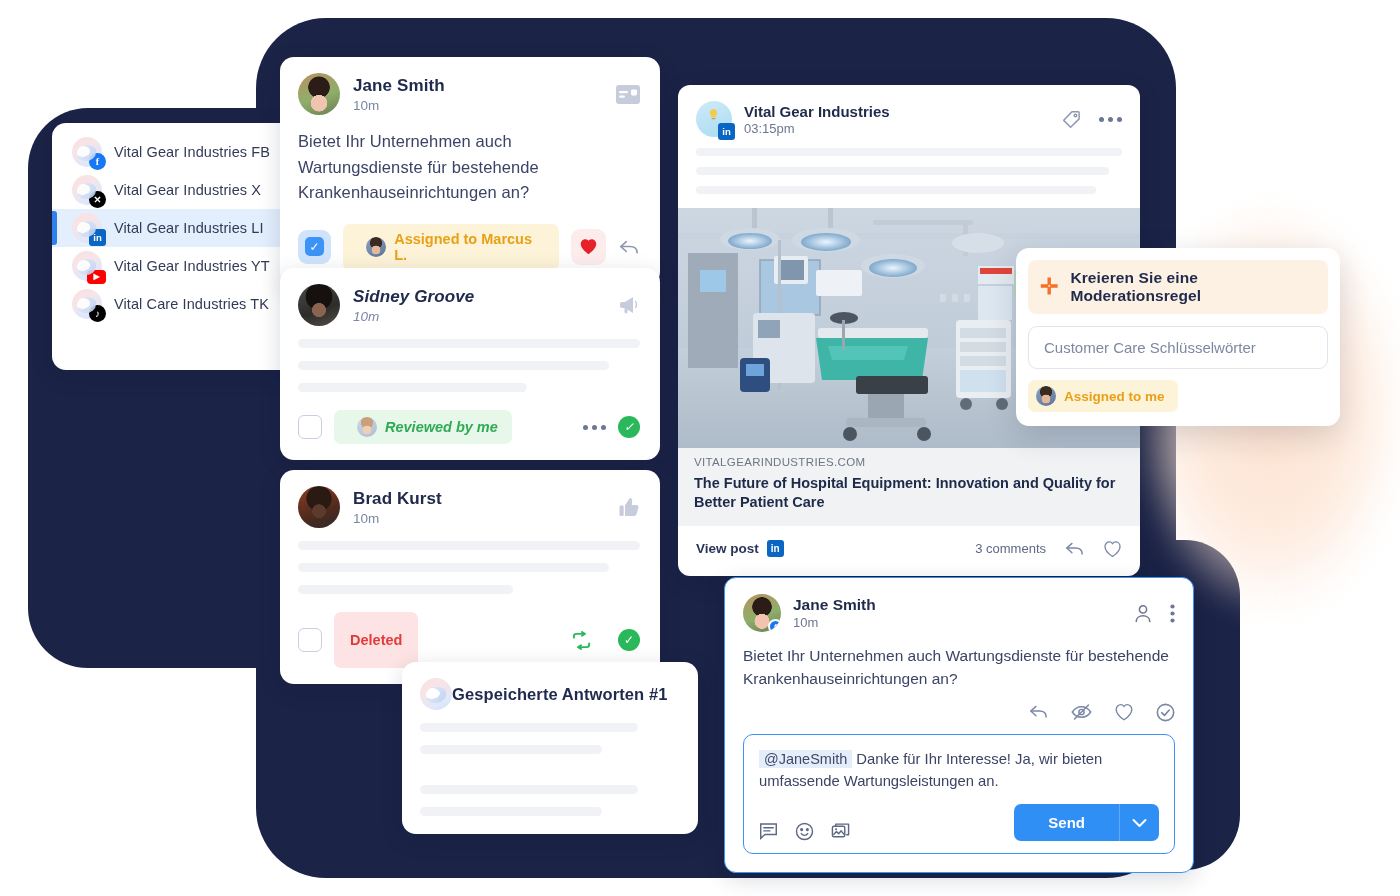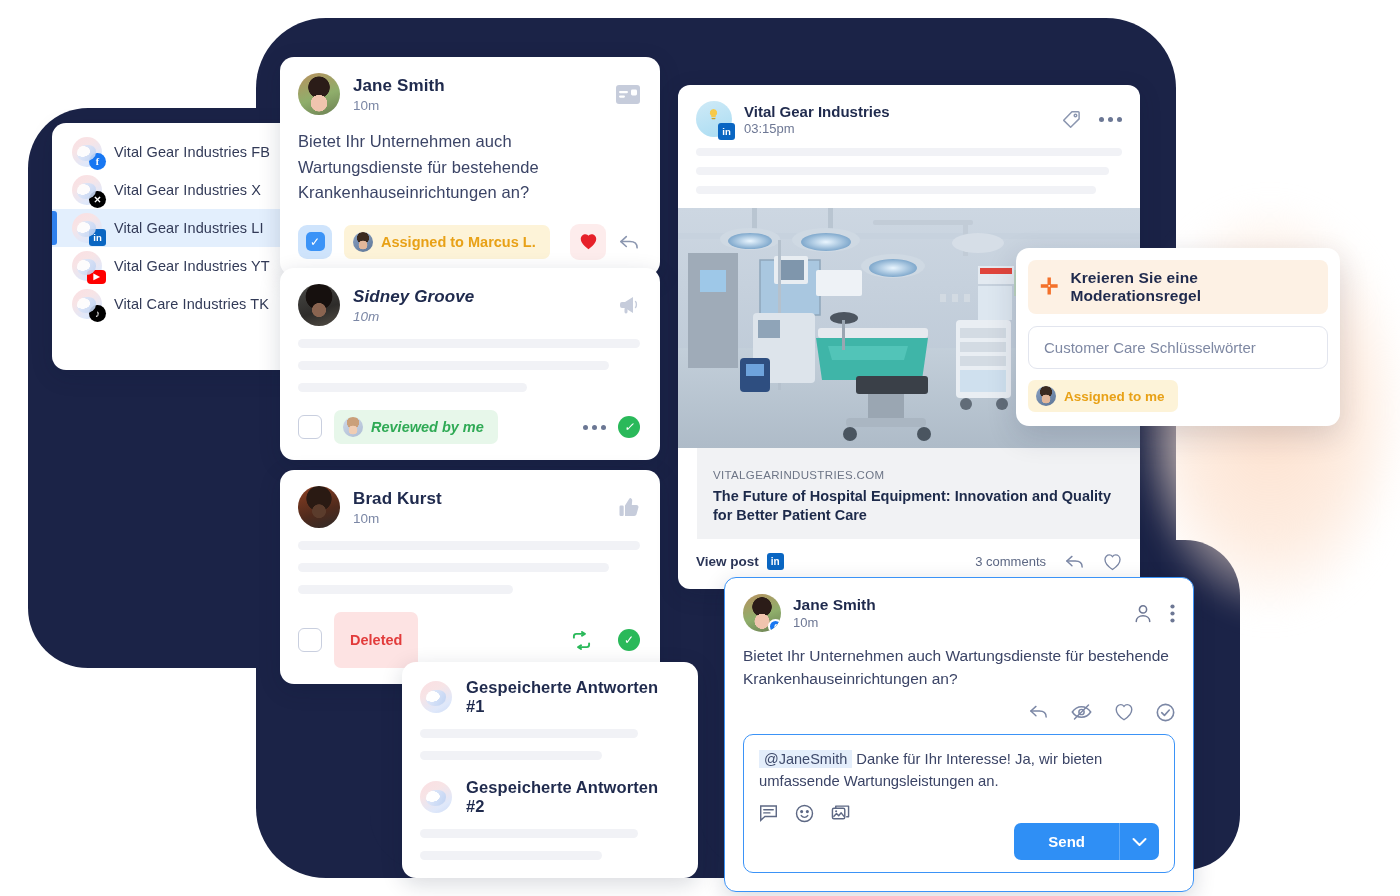--- a/index.html
+++ b/index.html
@@ -113,21 +113,21 @@
     width: 19px; height: 19px; border-radius: 5px; background: #3b93f7;
     display: flex; align-items: center; justify-content: center;
     color: #fff; font-size: 12px; font-style: normal; line-height: 1;
   }
   .cbox-off {
     width: 24px; height: 24px; border-radius: 6px;
     border: 1.6px solid #c9cfdf; background: #fff;
   }
   .pill {
     display: flex; align-items: center; gap: 8px;
-    padding: 7px 14px 7px 9px; border-radius: 7px;
+    padding: 7px 14px 7px 23px; border-radius: 7px;
     font-size: 14.5px; font-weight: 700;
   }
   .pill.assigned { background: #fdf3d8; color: #e8a117; }
   .pill.reviewed { background: #e7f7ea; color: #2faa55; }
   .pill.deleted  { background: #fde3e3; color: #e23b3b; padding: 20px 16px; }
   .pill-av {
     width: 20px; height: 20px; border-radius: 50%; flex: 0 0 auto;
     background: radial-gradient(circle at 50% 65%, #e3b79a 0 26%, transparent 28%),
                 radial-gradient(circle at 50% 30%, #3b2a20 0 34%, transparent 36%),
                 linear-gradient(150deg,#8aa2c4,#5d7596);
@@ -160,21 +160,21 @@
   }
   .post-av .bulb {
     position: absolute; left: 12px; top: 7px; width: 11px; height: 15px;
   }
   .post-name { font-size: 15px; font-weight: 700; color: #1f2a4d; }
   .post-time { font-size: 13px; color: #6d7794; margin-top: 1px; }
   .post-head-icons { margin-left: auto; display: flex; align-items: center; gap: 18px; color: #8c97b0; }
   .post-skel { padding: 0 18px; }
   .post-skel .skel { height: 8px; margin-top: 11px; }
   .post-img { height: 240px; width: 100%; position: relative; overflow: hidden; margin-top: 14px; }
-  .post-link { background: #f1f2f4; padding: 21px 16px 14px 16px; margin-left: 19px; }
+  .post-link { background: #f1f2f4; padding: 8px 16px 14px 16px; }
   .post-link-domain { font-size: 11.5px; color: #6d7586; letter-spacing: .35px; }
   .post-link-title {
     font-size: 14.5px; font-weight: 700; color: #1d2a4a; margin-top: 6px; line-height: 1.3;
   }
   .post-foot {
     display: flex; align-items: center; padding: 14px 18px 18px 18px;
     font-size: 13.5px; color: #2b3557;
   }
   .post-foot .vp { font-weight: 700; }
   .li-sq {
@@ -226,38 +226,38 @@
   .cm-actions { display: flex; justify-content: flex-end; gap: 22px; margin-top: 12px; color: #7b87a5; }
   .cm-reply {
     margin-top: 12px; border: 1.5px solid #3b93f7; border-radius: 10px;
     padding: 13px 15px 12px 15px;
   }
   .mention {
     background: #e4eefb; color: #3f4a6b; border-radius: 0; padding: 1px 5px;
     font-size: 14.5px;
   }
   .cm-reply-text { font-size: 14.8px; line-height: 1.5; color: #3b4466; }
-  .cm-reply-foot { display: flex; align-items: flex-start; margin-top: 12px; flex-direction: column; }
+  .cm-reply-foot { display: flex; align-items: flex-end; margin-top: 12px; }
   .cm-tools { display: flex; gap: 17px; color: #5d6884; }
   .send-wrap {
     margin-left: auto; display: flex; align-items: stretch;
     background: #2f8ff5; border-radius: 7px; overflow: hidden;
   }
   .send-btn {
     color: #fff; font-weight: 700; font-size: 15px;
     padding: 10px 34px; display: flex; align-items: center;
   }
   .send-caret {
     border-left: 1.5px solid #63abf8; color: #fff; width: 40px;
     display: flex; align-items: center; justify-content: center; font-size: 13px;
   }
 
   
   .saved { left: 402px; top: 662px; width: 296px; padding: 16px 18px 18px 18px; }
-  .saved-row { display: flex; align-items: center; gap: 14px; }
+  .saved-row { display: flex; align-items: center; }
   .saved-av {
     width: 32px; height: 32px; border-radius: 50%; flex: 0 0 auto; position: relative;
     background: linear-gradient(150deg,#fbdfe2 0%,#f7e4e6 35%,#dfe8fa 75%,#cfdcf6 100%);
   }
   .saved-av::after {
     content:""; position:absolute; left:6px; top:9px; width:20px; height:16px;
     background: radial-gradient(ellipse at 30% 40%, #fff 0 38%, transparent 40%),
                 linear-gradient(120deg,#e8eefc 0%, #bfd2f2 100%);
     border-radius: 50% 40% 55% 45%;
   }
@@ -679,21 +679,17 @@
   </div>
 
   <div class="card saved">
     <div class="saved-row">
       <div class="saved-av"></div>
       <div class="saved-title">Gespeicherte Antworten #1</div>
     </div>
     <div class="skel" style="width:84%;"></div>
     <div class="skel" style="width:70%;"></div>
     <div class="saved-gap"></div>
-    <div class="saved-row">
-      <div class="saved-av"></div>
-      <div class="saved-title">Gespeicherte Antworten #2</div>
-    </div>
     <div class="skel" style="width:84%;"></div>
     <div class="skel" style="width:70%;"></div>
   </div>
 
 </div>
 
 </body></html>

